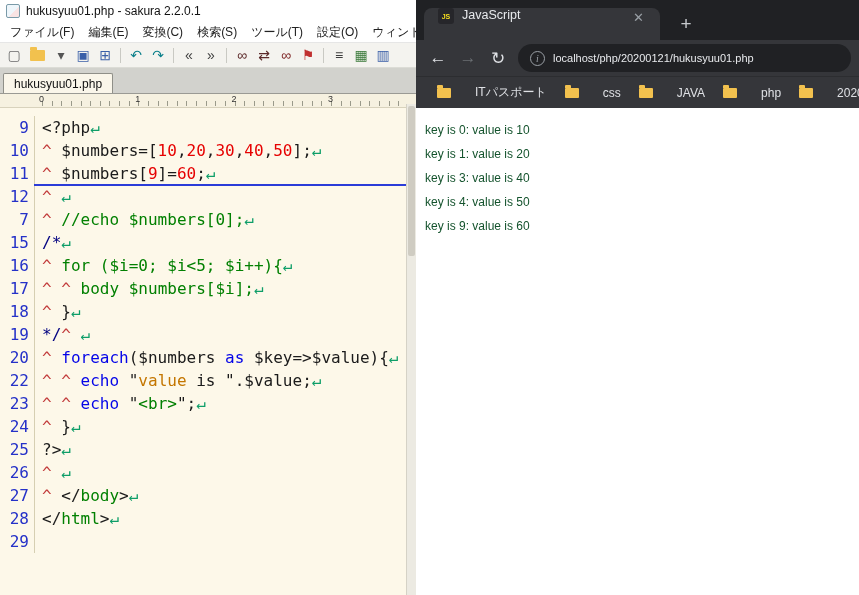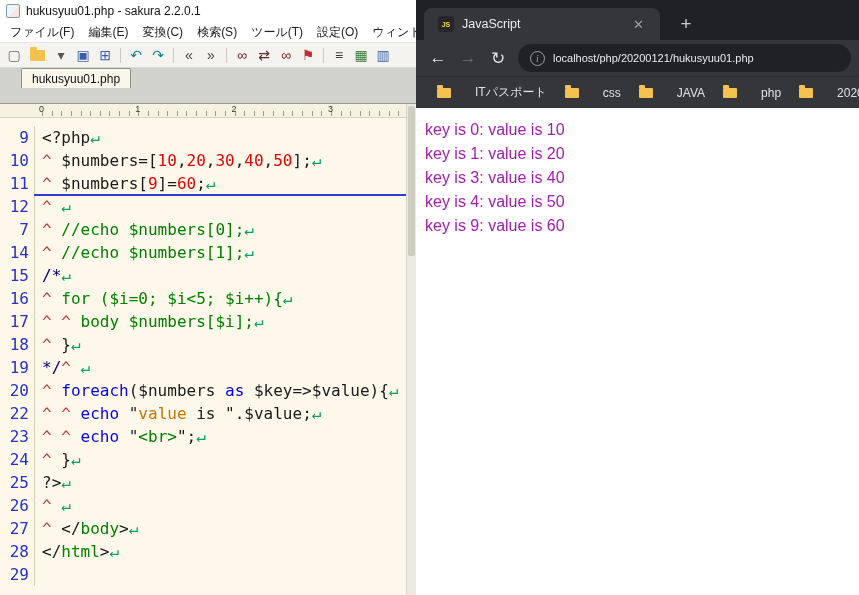--- a/index.html
+++ b/index.html
@@ -12,57 +12,57 @@
   #editor{position:absolute;left:0;top:0;width:416px;height:595px;background:#fdf8e9}
   .titlebar{height:22px;background:#ffffff;display:flex;align-items:center;padding:0 6px;gap:6px;font-size:12px;color:#111}
   .title-icon{width:14px;height:14px;flex:none;border:1px solid #7a9aa8;border-radius:2px;background:linear-gradient(135deg,#eef6fb 0 55%,#f9e3e3 55%)}
   .menubar{height:21px;background:#ffffff;display:flex;align-items:center;font-size:12px;color:#222;border-bottom:1px solid #e6e6e6;padding-left:3px;white-space:nowrap;overflow:hidden}
   .menu-item{padding:2px 7px}
   .toolbar{height:25px;background:#f4f3ef;display:flex;align-items:center;padding-left:4px;gap:2px;border-bottom:1px solid #dcdcd6;overflow:hidden}
   .tbi{width:20px;height:20px;display:flex;align-items:center;justify-content:center;font-size:14px;line-height:1}
   .tsep{width:1px;height:15px;background:#c9c9c3;margin:0 3px;display:inline-block}
   .tb-folder{width:15px;height:11px;background:#f2c14e;border-radius:1px;position:relative;margin:0 4px;display:inline-block}
   .tb-folder::before{content:"";position:absolute;top:-3px;left:0;width:7px;height:3px;background:#f2c14e;border-radius:1px 1px 0 0}
-  .tabbar{height:36px;background:#d2d2cd;display:flex;padding-left:21px;border-bottom:1px solid #9a9a94}
+  .tabbar{height:26px;background:#d2d2cd;display:flex;align-items:flex-end;padding-left:3px;border-bottom:1px solid #9a9a94}
   .etab{height:20px;background:#faf6ea;border:1px solid #8f8f88;border-bottom:none;border-radius:2px 2px 0 0;font-size:12px;display:flex;align-items:center;padding:0 10px;color:#111}
   .ruler{height:14px;background:#f6f1e0;position:relative;border-bottom:1px solid #d8d2bc}
   .ticks{position:absolute;left:42px;right:10px;bottom:1px;height:5px;background:repeating-linear-gradient(90deg,#9a9a8a 0 1px,transparent 1px 9.63px)}
   .rnum{position:absolute;top:0;font-size:9px;color:#333}
   .code-area{position:relative;height:491px;padding-top:8px;font-family:"DejaVu Sans Mono","DejaVu Sans",monospace;font-size:16px;line-height:23px;overflow:hidden}
   .code-row{display:flex;height:23px;position:relative}
   .gutter{flex:0 0 34px;width:34px;text-align:right;padding-right:5px;color:#2531c8}
   .code-text{border-left:1px solid #d6cfb2;padding-left:7px;white-space:pre;flex:1 1 auto;overflow:hidden;color:#1b1b1b}
   .code-row.cursor::after{content:"";position:absolute;left:34px;right:10px;bottom:-1px;height:2px;background:#2b3cd8;z-index:2}
   .tk-d{color:#1b1b1b}.tk-k{color:#0404e8}.tk-c{color:#028002}.tk-n{color:#e60202}
   .tk-s{color:#c47600}.tk-b{color:#000080}.tk-w{color:#c23b3b}.tk-e{color:#0e9e68}
   .scrollbar{position:absolute;right:0;top:104px;bottom:0;width:10px;background:#eceae2;border-left:1px solid #d5d2c6}
   .scroll-thumb{position:absolute;left:1px;right:1px;top:2px;height:150px;background:#cfccc2;border-radius:2px}
 
   
   #browser{position:absolute;left:416px;top:0;width:443px;height:595px;background:#202124}
   .tabstrip{height:40px;background:#202124;position:relative}
-  .btab{position:absolute;left:8px;top:8px;width:236px;height:32px;background:#35363a;border-radius:8px 8px 0 0;display:flex;align-items:center;padding:0 14px;gap:8px}
+  .btab{position:absolute;left:8px;top:8px;width:236px;height:32px;background:#35363a;border-radius:8px 8px 0 0;display:flex;align-items:flex-start;padding:0 14px;gap:8px}
   .favicon{width:16px;height:16px;border-radius:3px;background:#26262a;display:flex;align-items:center;justify-content:center;flex:none}
   .favicon span{font-size:7px;font-weight:bold;color:#f7df1e}
   .btab-title{font-size:12.5px;color:#e8eaed;flex:1 1 auto;white-space:nowrap;overflow:hidden}
   .tab-close{color:#9aa0a6;font-size:13px;padding:2px;flex:none}
   .newtab{position:absolute;left:258px;top:12px;width:24px;height:24px;color:#c6c9cd;font-size:19px;display:flex;align-items:center;justify-content:center}
   .navbar{height:36px;background:#35363a;display:flex;align-items:center;padding:0 8px;gap:2px}
   .nav-btn{width:28px;height:28px;display:flex;align-items:center;justify-content:center;font-size:17px;color:#dfe1e5}
   .nav-btn.disabled{color:#6b6f73}
   .addressbar{flex:1 1 auto;height:28px;background:#202124;border-radius:14px;display:flex;align-items:center;padding:0 12px;gap:8px;margin-left:4px}
   .info-icon{width:15px;height:15px;border:1.5px solid #9aa0a6;border-radius:50%;color:#9aa0a6;font-size:10px;font-style:italic;font-family:"Liberation Serif",serif;display:flex;align-items:center;justify-content:center;flex:none}
   .url{color:#e8eaed;font-size:11px;white-space:nowrap;overflow:hidden}
   .bookmarks{height:32px;background:#35363a;display:flex;align-items:center;padding-left:12px;border-top:1px solid #2c2d30}
   .bm{display:flex;align-items:center;gap:24px;padding:0 9px;height:24px}
   .folder{width:14px;height:10px;background:#f2c14e;border-radius:1px;position:relative;flex:none}
   .folder::before{content:"";position:absolute;top:-3px;left:0;width:6px;height:3px;background:#f2c14e;border-radius:1px 1px 0 0}
   .bm-label{font-size:12px;color:#dfe1e5;white-space:nowrap}
   .content{position:absolute;top:108px;left:0;right:0;bottom:0;background:#ffffff;padding:10px 0 0 9px}
-  .out-line{font-size:16px;line-height:24px;color:#a21caf}
+  .out-line{font-size:12px;line-height:24px;color:#14532d}
 </style>
 </head>
 <body>
 
 <div id="stage">
 
   <div id="editor">
     <div class="titlebar">
       <span class="title-icon"></span>
       <span class="title-text">hukusyuu01.php - sakura 2.2.0.1</span>
@@ -125,24 +125,20 @@
         </div>
         <div class="code-row">
           <span class="gutter">12</span>
           <span class="code-text"><span class="tk-w">^</span><span class="tk-d"> </span><span class="tk-e">↵</span></span>
         </div>
         <div class="code-row">
           <span class="gutter">7</span>
           <span class="code-text"><span class="tk-w">^</span><span class="tk-d"> </span><span class="tk-c">//echo $numbers[0];</span><span class="tk-e">↵</span></span>
         </div>
         <div class="code-row">
-          <span class="gutter">14</span>
-          <span class="code-text"><span class="tk-w">^</span><span class="tk-d"> </span><span class="tk-c">//echo $numbers[1];</span><span class="tk-e">↵</span></span>
-        </div>
-        <div class="code-row">
           <span class="gutter">15</span>
           <span class="code-text"><span class="tk-b">/*</span><span class="tk-e">↵</span></span>
         </div>
         <div class="code-row">
           <span class="gutter">16</span>
           <span class="code-text"><span class="tk-w">^</span><span class="tk-d"> </span><span class="tk-c">for ($i=0; $i&lt;5; $i++){</span><span class="tk-e">↵</span></span>
         </div>
         <div class="code-row">
           <span class="gutter">17</span>
           <span class="code-text"><span class="tk-w">^</span><span class="tk-d"> </span><span class="tk-w">^</span><span class="tk-d"> </span><span class="tk-c">body $numbers[$i];</span><span class="tk-e">↵</span></span>

